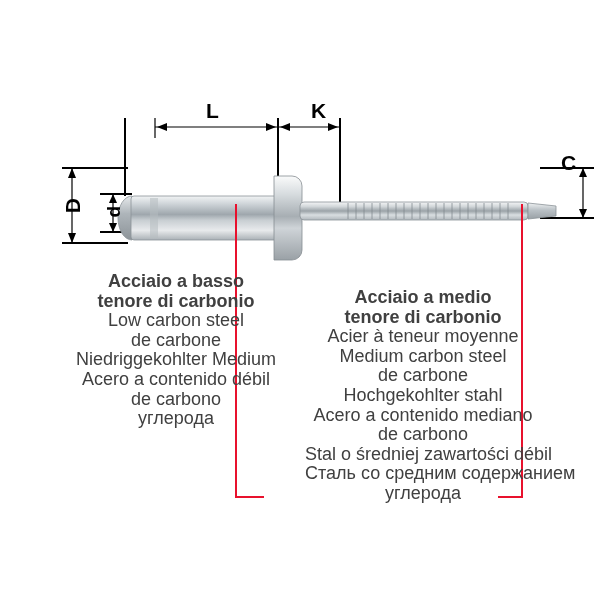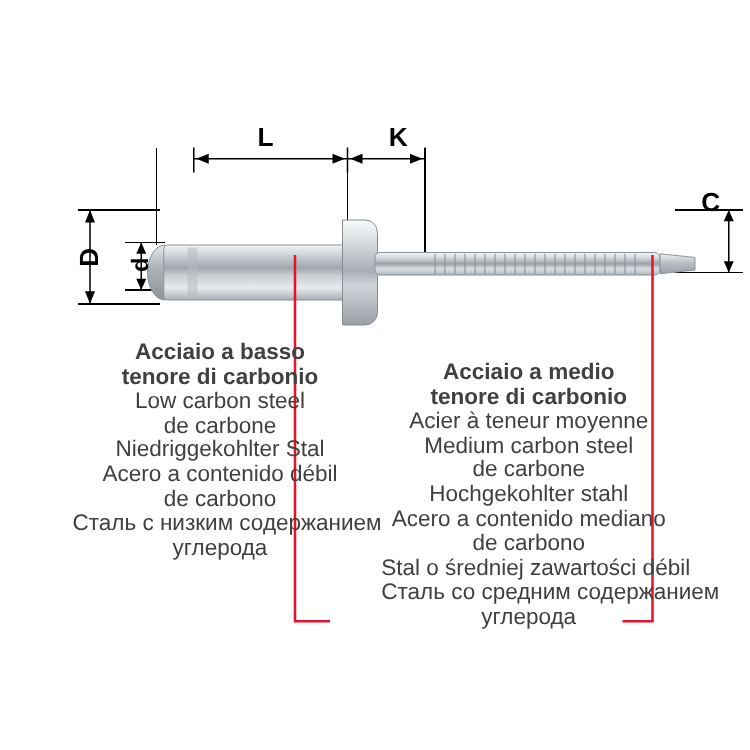--- a/index.html
+++ b/index.html
@@ -207,24 +207,23 @@
   <div class="dim-label vertical" style="left:95px; top:202px; width:36px; text-align:center; font-size:19px;">d</div>
   <div class="dim-label" style="left:206px; top:100px;">L</div>
   <div class="dim-label" style="left:311px; top:100px;">K</div>
   <div class="dim-label" style="left:561px; top:152px;">C</div>
 
   <div class="caption-col" id="left-caption">
     <div class="line bold">Acciaio a basso</div>
     <div class="line bold">tenore di carbonio</div>
     <div class="line ital">Low carbon steel</div>
     <div class="line ital">de carbone</div>
-    <div class="line ital">Niedriggekohlter Stal</div>
+    <div class="line ital">Niedriggekohlter Medium</div>
     <div class="line ital">Acero a contenido débil</div>
     <div class="line ital">de carbono</div>
-    <div class="line ital">Сталь с низким содержанием</div>
     <div class="line ital">углерода</div>
   </div>
 
   <div class="caption-col" id="right-caption">
     <div class="line bold">Acciaio a medio</div>
     <div class="line bold">tenore di carbonio</div>
     <div class="line ital">Acier à teneur moyenne</div>
     <div class="line ital">Medium carbon steel</div>
     <div class="line ital">de carbone</div>
     <div class="line ital">Hochgekohlter stahl</div>

